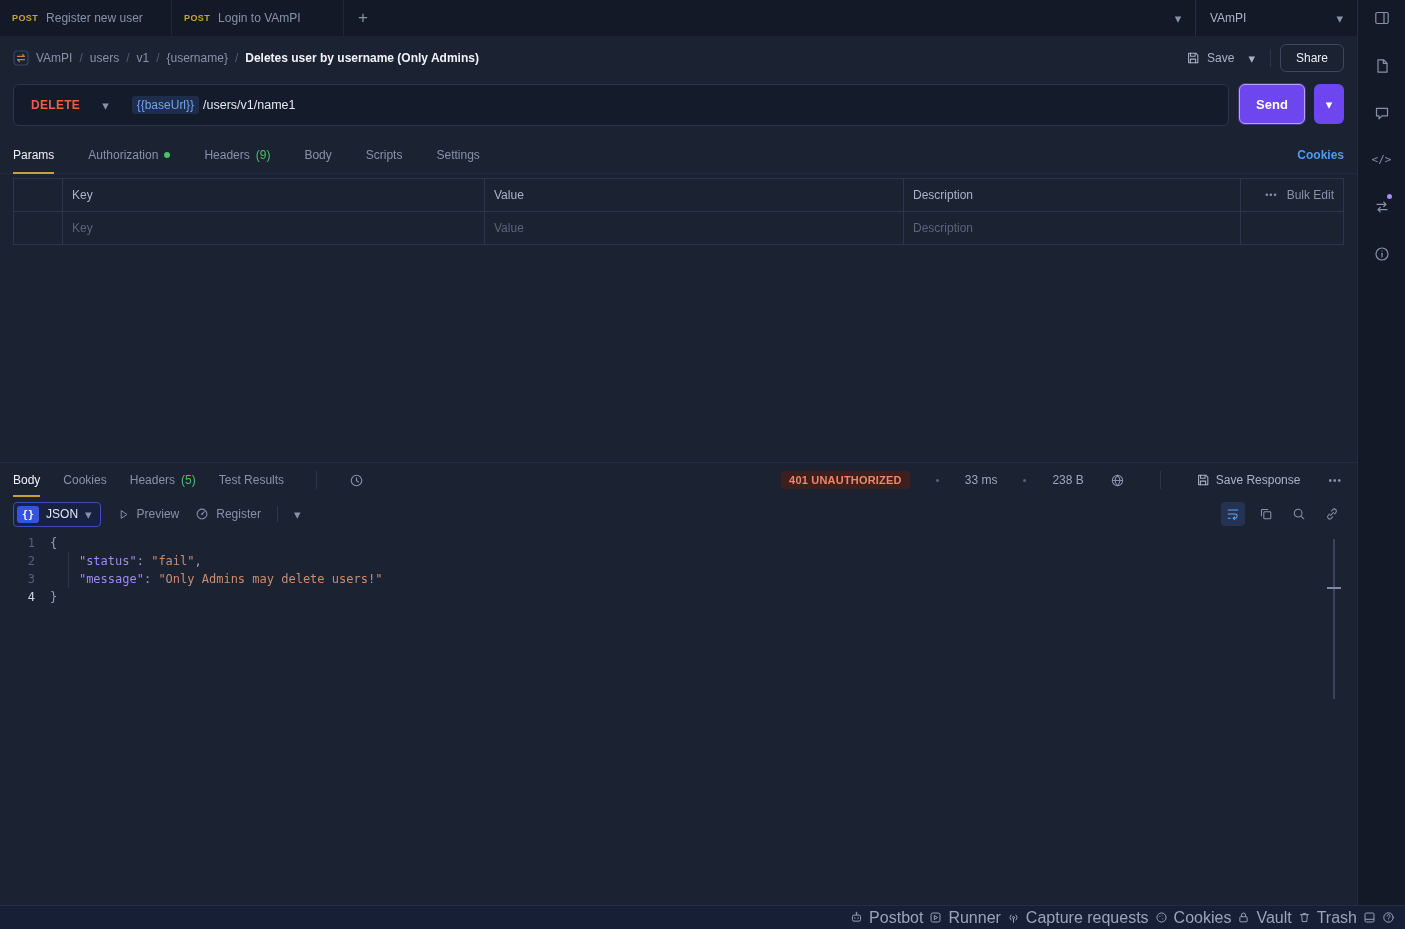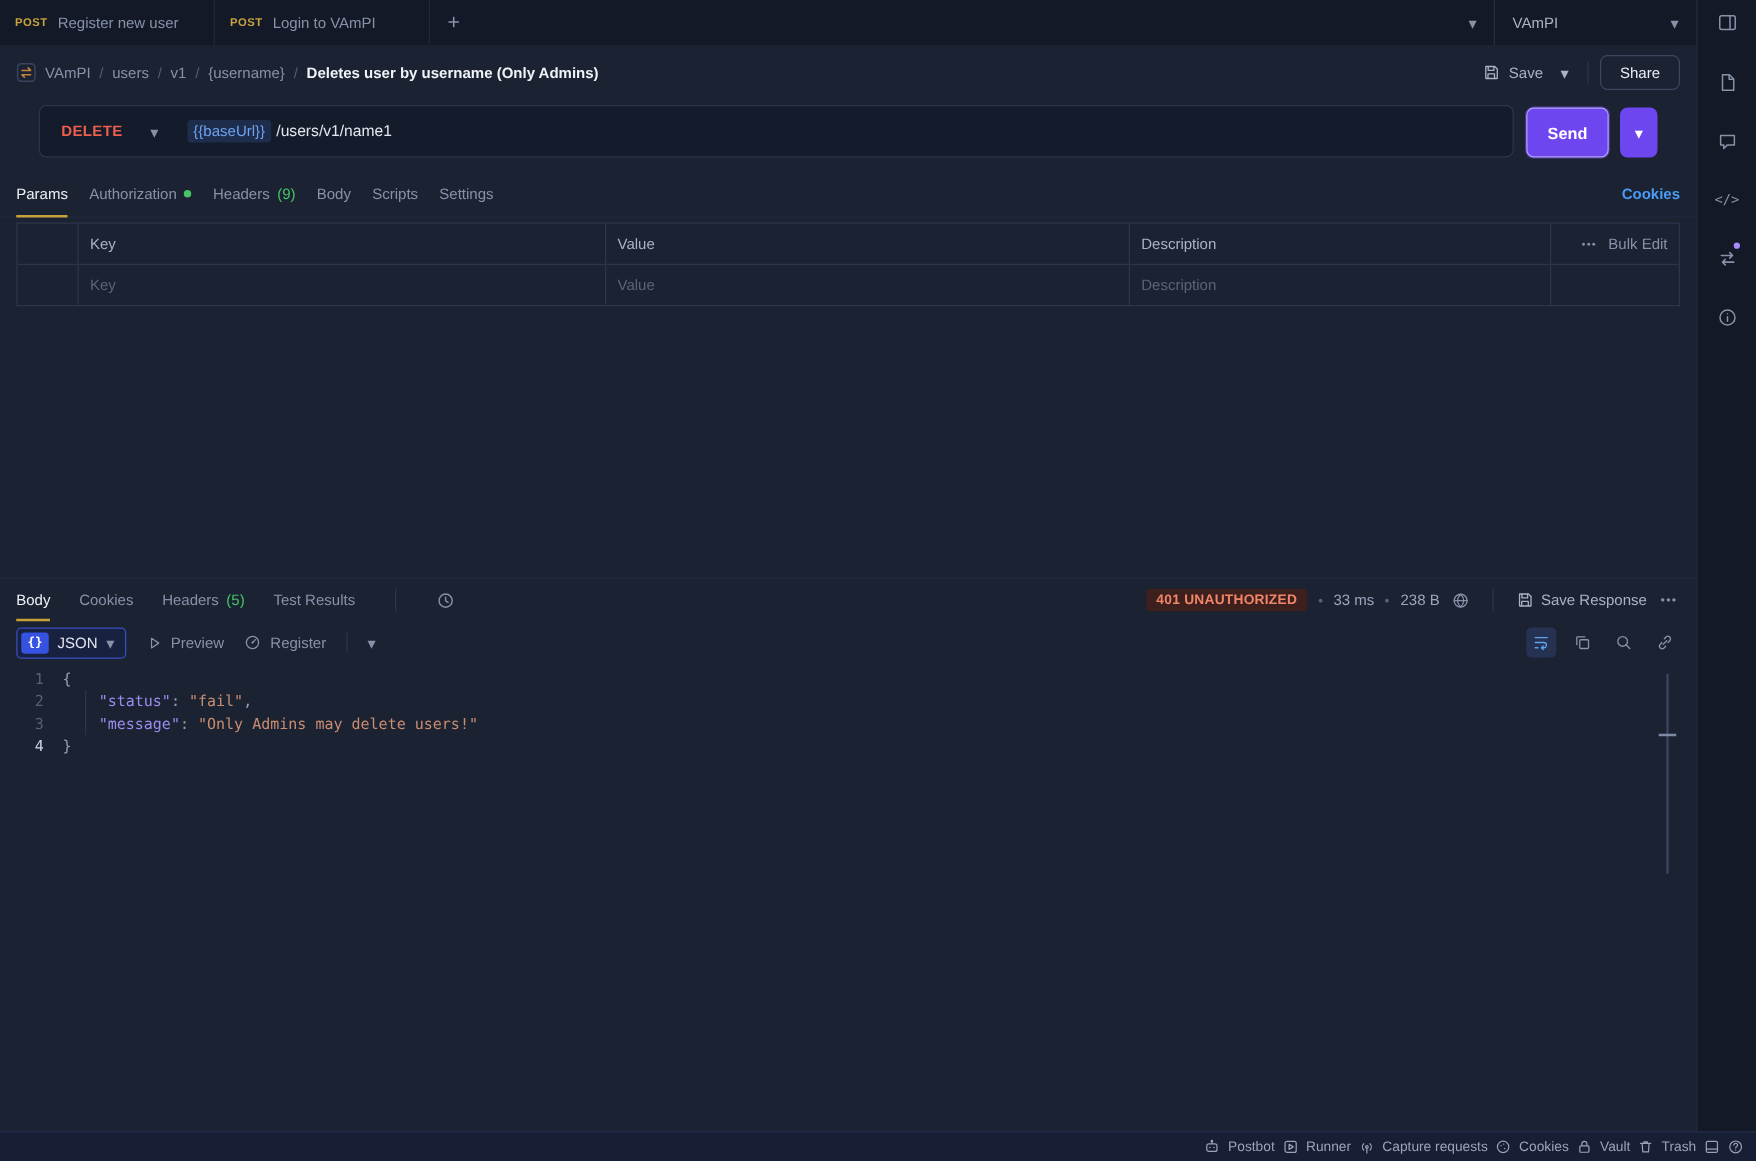--- a/index.html
+++ b/index.html
@@ -38,40 +38,40 @@
   .crumb { color:#8792a8; cursor:pointer; }
   .crumb-sep { color:#525d74; }
   .crumb-current { color:#f0f3f8; font-weight:700; }
   .breadcrumb-right { margin-left:auto; display:flex; align-items:center; }
   .save-btn { display:flex; align-items:center; gap:7px; color:#aab3c5; padding:6px 8px; cursor:pointer; border-radius:4px; }
   .save-chevron { color:#aab3c5; padding:6px 6px; cursor:pointer; font-size:13px; }
   .v-divider { width:1px; height:18px; background:#2c354a; margin:0 9px; }
   .share-btn { border:1px solid #3c465e; border-radius:6px; padding:6px 15px; color:#e9edf4; cursor:pointer; background:transparent; font-size:12px; }
 
   
-  .request-row { flex:none; height:56px; display:flex; align-items:flex-end; padding:4px 31px 10px; gap:6px; }
+  .request-row { flex:none; height:56px; display:flex; align-items:flex-start; padding:4px 13px 10px; gap:6px; }
   .url-box { flex:1; height:42px; display:flex; align-items:center; border:1px solid #2c354a; border-radius:6px; background:#141b2a; overflow:hidden; }
   .method-select { display:flex; align-items:center; gap:22px; padding:0 13px 0 17px; height:100%; cursor:pointer; flex:none; }
   .method-label { color:#ec5e4d; font-weight:700; letter-spacing:.3px; }
   .method-select .chev { color:#8792a8; font-size:13px; }
   .url-field { display:flex; align-items:center; gap:4px; padding:0 10px; font-size:12.5px; flex:1; cursor:text; }
   .base-url-chip { background:rgba(78,126,230,.18); border-radius:3px; padding:2px 5px; color:#6fa3f2; font-size:12px; }
   .url-path { color:#e2e7f0; }
   .send-btn {
     width:66px; height:40px; margin-left:4px; background:#6e46f0; border:1px solid #b5a1ff;
     box-shadow:0 0 0 1px rgba(124,94,255,.4); border-radius:6px; color:#fff; font-size:13px; font-weight:700;
     display:flex; align-items:center; justify-content:center; cursor:pointer; flex:none;
   }
   .send-chevron-btn {
     width:30px; height:40px; margin-left:3px; background:#6e46f0; border-radius:6px; color:#fff;
     display:flex; align-items:center; justify-content:center; cursor:pointer; flex:none; font-size:13px;
   }
 
   
-  .req-tabs { flex:none; height:38px; display:flex; align-items:center; padding:0 13px; gap:17px; border-bottom:1px solid #202a3e; color:#8792a8; }
+  .req-tabs { flex:none; height:38px; display:flex; align-items:center; padding:0 13px; gap:34px; border-bottom:1px solid #202a3e; color:#8792a8; }
   .req-tab { height:100%; display:flex; align-items:center; gap:6px; position:relative; cursor:pointer; white-space:nowrap; }
   .req-tab.active { color:#eef1f6; }
   .req-tab.active::after { content:""; position:absolute; left:0; right:0; bottom:-1px; height:2px; background:#c9a13b; }
   .green-dot { width:6px; height:6px; border-radius:50%; background:#47c266; }
   .count { color:#47c266; }
   .cookies-link { margin-left:auto; color:#4a9cf5; font-weight:700; cursor:pointer; }
 
   
   .qp-label { flex:none; height:30px; display:flex; align-items:flex-end; padding:0 13px 4px; color:#8792a8; }
   .params-table { margin:4px 13px 0; border:1px solid #2c354a; display:grid; grid-template-columns:49px 422px 419px 337px 1fr; }
@@ -81,21 +81,21 @@
   .prow-cell { height:32px; border-bottom:none; color:#5a6478; cursor:text; }
   .flex-spacer { flex:1; }
 
   
   .response { flex:none; height:443px; border-top:1px solid #232c3f; display:flex; flex-direction:column; }
   .resp-tabs { flex:none; height:34px; display:flex; align-items:center; padding:0 13px; gap:23px; color:#8792a8; }
   .resp-tab { height:100%; display:flex; align-items:center; gap:6px; position:relative; cursor:pointer; }
   .resp-tab.active { color:#eef1f6; }
   .resp-tab.active::after { content:""; position:absolute; left:0; right:0; bottom:0; height:2px; background:#c9a13b; }
   .history-icon { color:#8792a8; cursor:pointer; }
-  .resp-right { margin-left:auto; display:flex; align-items:center; gap:9px; }
+  .resp-right { margin-left:auto; display:flex; align-items:center; gap:26px; }
   .status-chip { background:#3d1f1e; color:#f08568; font-size:11px; font-weight:700; padding:3px 8px; border-radius:3px; letter-spacing:.2px; }
   .dot-sep { width:3px; height:3px; border-radius:50%; background:#59647c; }
   .meta { color:#9aa6bd; }
   .globe { color:#8792a8; cursor:pointer; }
   .save-response { display:flex; align-items:center; gap:6px; color:#aab3c5; cursor:pointer; }
   .resp-ellipsis { color:#8792a8; cursor:pointer; letter-spacing:1px; font-size:10px; padding:0 2px; }
 
   
   .resp-toolbar { flex:none; height:34px; display:flex; align-items:center; padding:0 13px; gap:16px; color:#8792a8; }
   .json-pill { display:flex; align-items:center; gap:7px; border:1px solid #3a4ec2; background:#192140; border-radius:4px; padding:3px 8px 3px 3px; cursor:pointer; }
@@ -125,21 +125,21 @@
   .right-rail { position:absolute; right:0; top:0; width:48px; height:905px; background:#131927; border-left:1px solid #232c3f; display:flex; flex-direction:column; align-items:center; }
   .rail-top { height:36px; width:100%; display:flex; align-items:center; justify-content:center; color:#8792a8; cursor:pointer; }
   .rail-icons { padding-top:6px; display:flex; flex-direction:column; align-items:center; width:100%; }
   .rail-icon { height:47px; width:100%; display:flex; align-items:center; justify-content:center; color:#8792a8; cursor:pointer; position:relative; }
   .rail-icon .code-glyph { font-family:"DejaVu Sans Mono", monospace; font-size:11px; }
   .notif-dot { position:absolute; top:11px; right:13px; width:5px; height:5px; border-radius:50%; background:#a78bfa; }
 
   
   .statusbar {
     position:absolute; left:0; right:0; bottom:0; height:24px; background:#171f36; border-top:1px solid #242d47;
-    display:flex; align-items:center; justify-content:flex-end; gap:6px; padding:0 10px; color:#9aa3b8; font-size:11px;
+    display:flex; align-items:center; justify-content:flex-end; gap:6px; padding:0 10px; color:#9aa3b8; font-size:16px;
   }
   .sb-item { display:flex; align-items:center; gap:6px; cursor:pointer; white-space:nowrap; }
   .sb-icon-only { cursor:pointer; display:flex; align-items:center; }
 </style>
 </head>
 <body>
 
 <div class="app">
   <div class="workspace">
 

